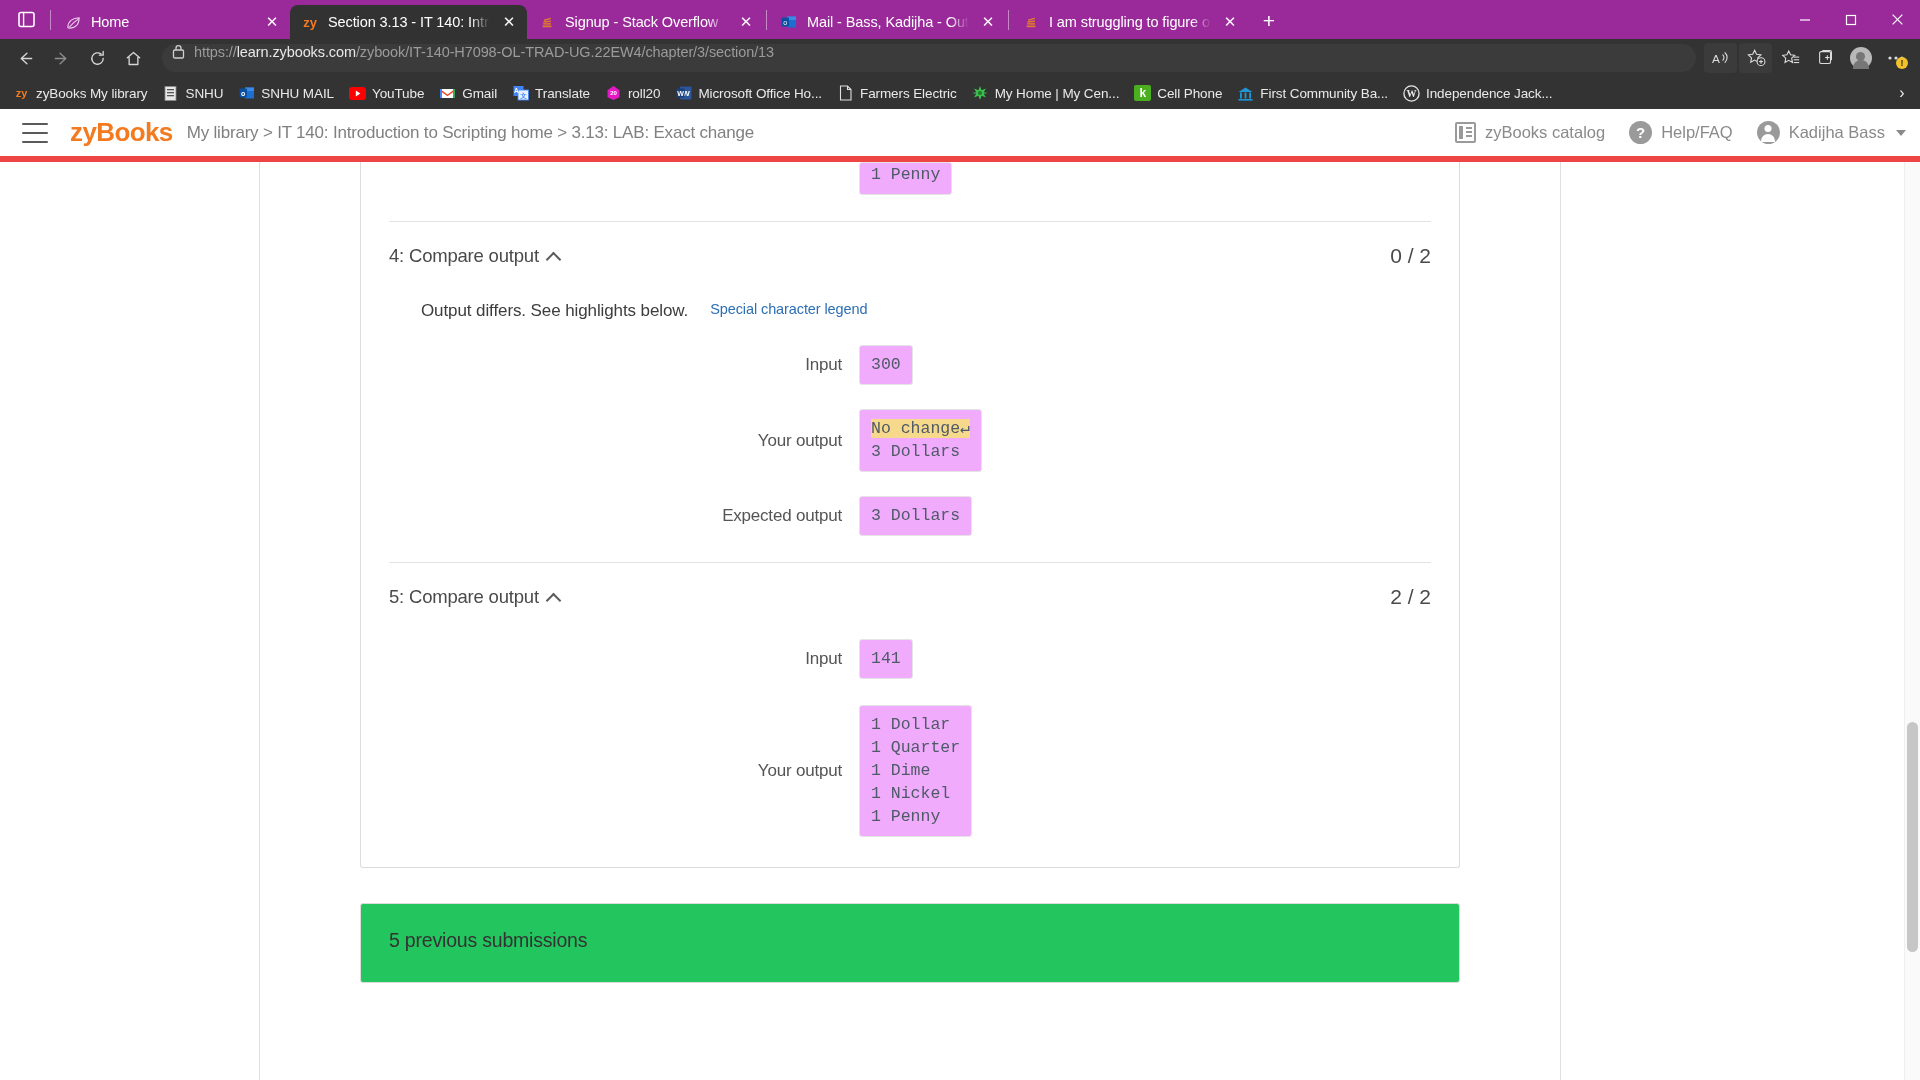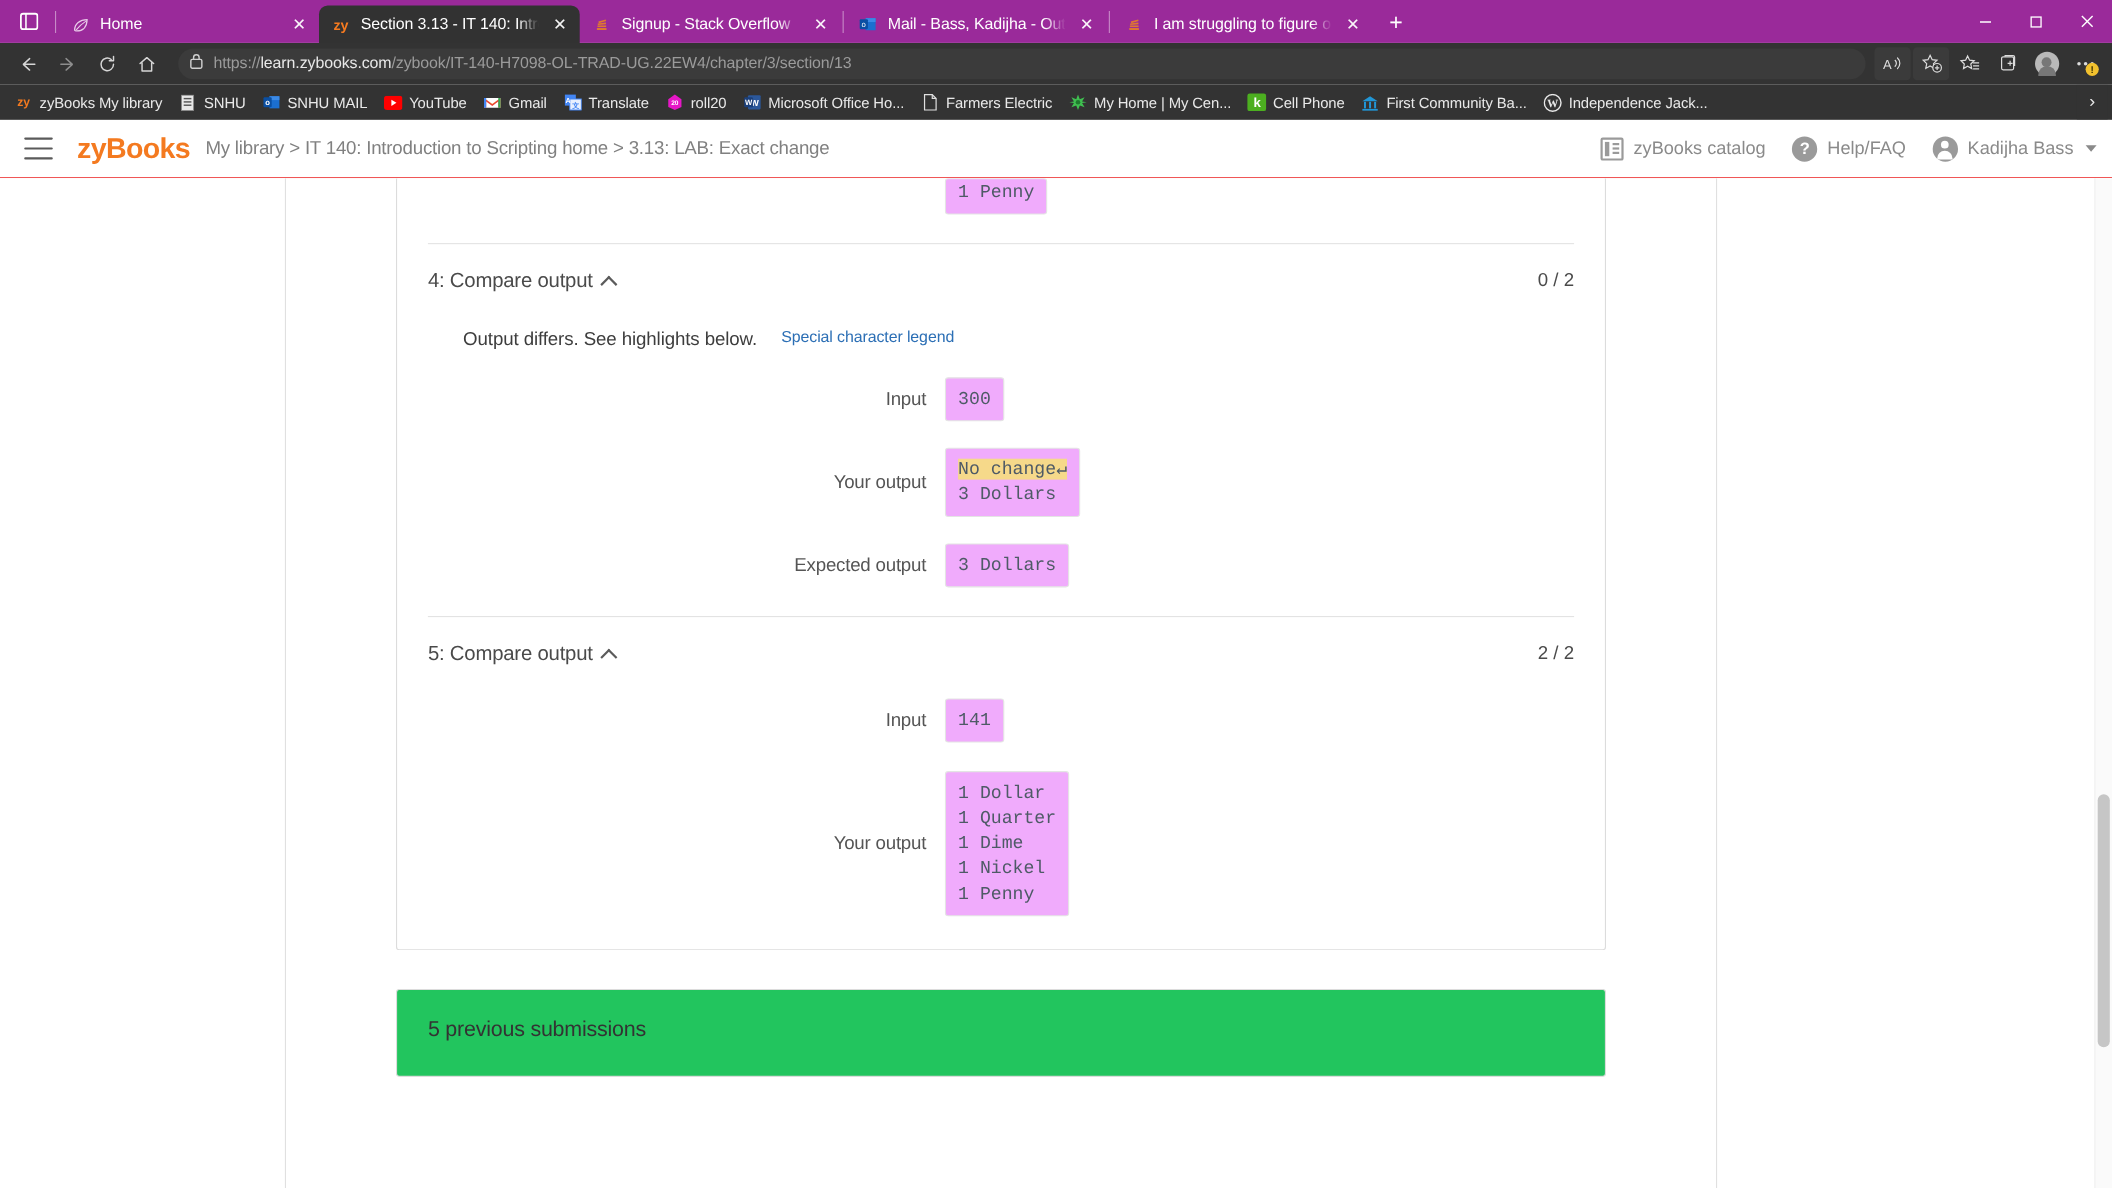--- a/index.html
+++ b/index.html
@@ -103,21 +103,21 @@
     display: flex; align-items: center; justify-content: center;
     color: #d6d6d6;
     border-radius: 4px;
   }
   .nav-btn svg { display:block; }
   .omnibox {
     flex: 1 1 auto;
     height: 28px;
     background: #3b3b3b;
     border-radius: 14px;
-    display: flex; align-items: center;
+    display: flex; align-items: flex-start;
     margin: 0 6px 0 10px;
     padding: 0 10px;
     gap: 9px;
     min-width: 0;
   }
   .omnibox-url {
     font-size: 14.5px;
     color: #9b9b9b;
     white-space: nowrap; overflow: hidden;
     letter-spacing: -.1px;
@@ -197,21 +197,21 @@
     flex: 1 1 auto;
     background: #ffffff;
     position: relative;
     overflow: hidden;
   }
   .zy-header {
     height: 53px;
     background: #fff;
     display: flex; align-items: center;
     padding: 0 14px 0 22px;
-    border-bottom: 1px solid #ef4444;
+    border-bottom: 6px solid #ef4444;
   }
   .hamburger {
     width: 26px; height: 20px;
     display: flex; flex-direction: column; justify-content: space-between;
     margin-right: 22px;
   }
   .hamburger span { display:block; height: 2px; background: #5a5a5a; border-radius: 1px; }
   .zy-logo {
     font-size: 26px; font-weight: bold; color: #f47a20;
     letter-spacing: -.6px;
@@ -308,21 +308,21 @@
   .chev-up {
     display:inline-block;
     width: 11px; height: 11px;
     border-left: 2px solid #5b5b5b;
     border-top: 2px solid #5b5b5b;
     transform: rotate(45deg);
     position: relative; top: 3px;
   }
   .test-score {
     margin-left: auto;
-    font-size: 17px; color: #4a4a4a;
+    font-size: 21px; color: #4a4a4a;
   }
 
   .diff-row {
     display: flex; align-items: flex-start;
     gap: 22px;
     margin: 33px 0 0 32px;
   }
   .diff-msg { font-size: 17px; color: #3d3d3d; letter-spacing: -.1px; }
   .legend-link {
     font-size: 14.5px; color: #2c6fb5; letter-spacing: -.1px;

